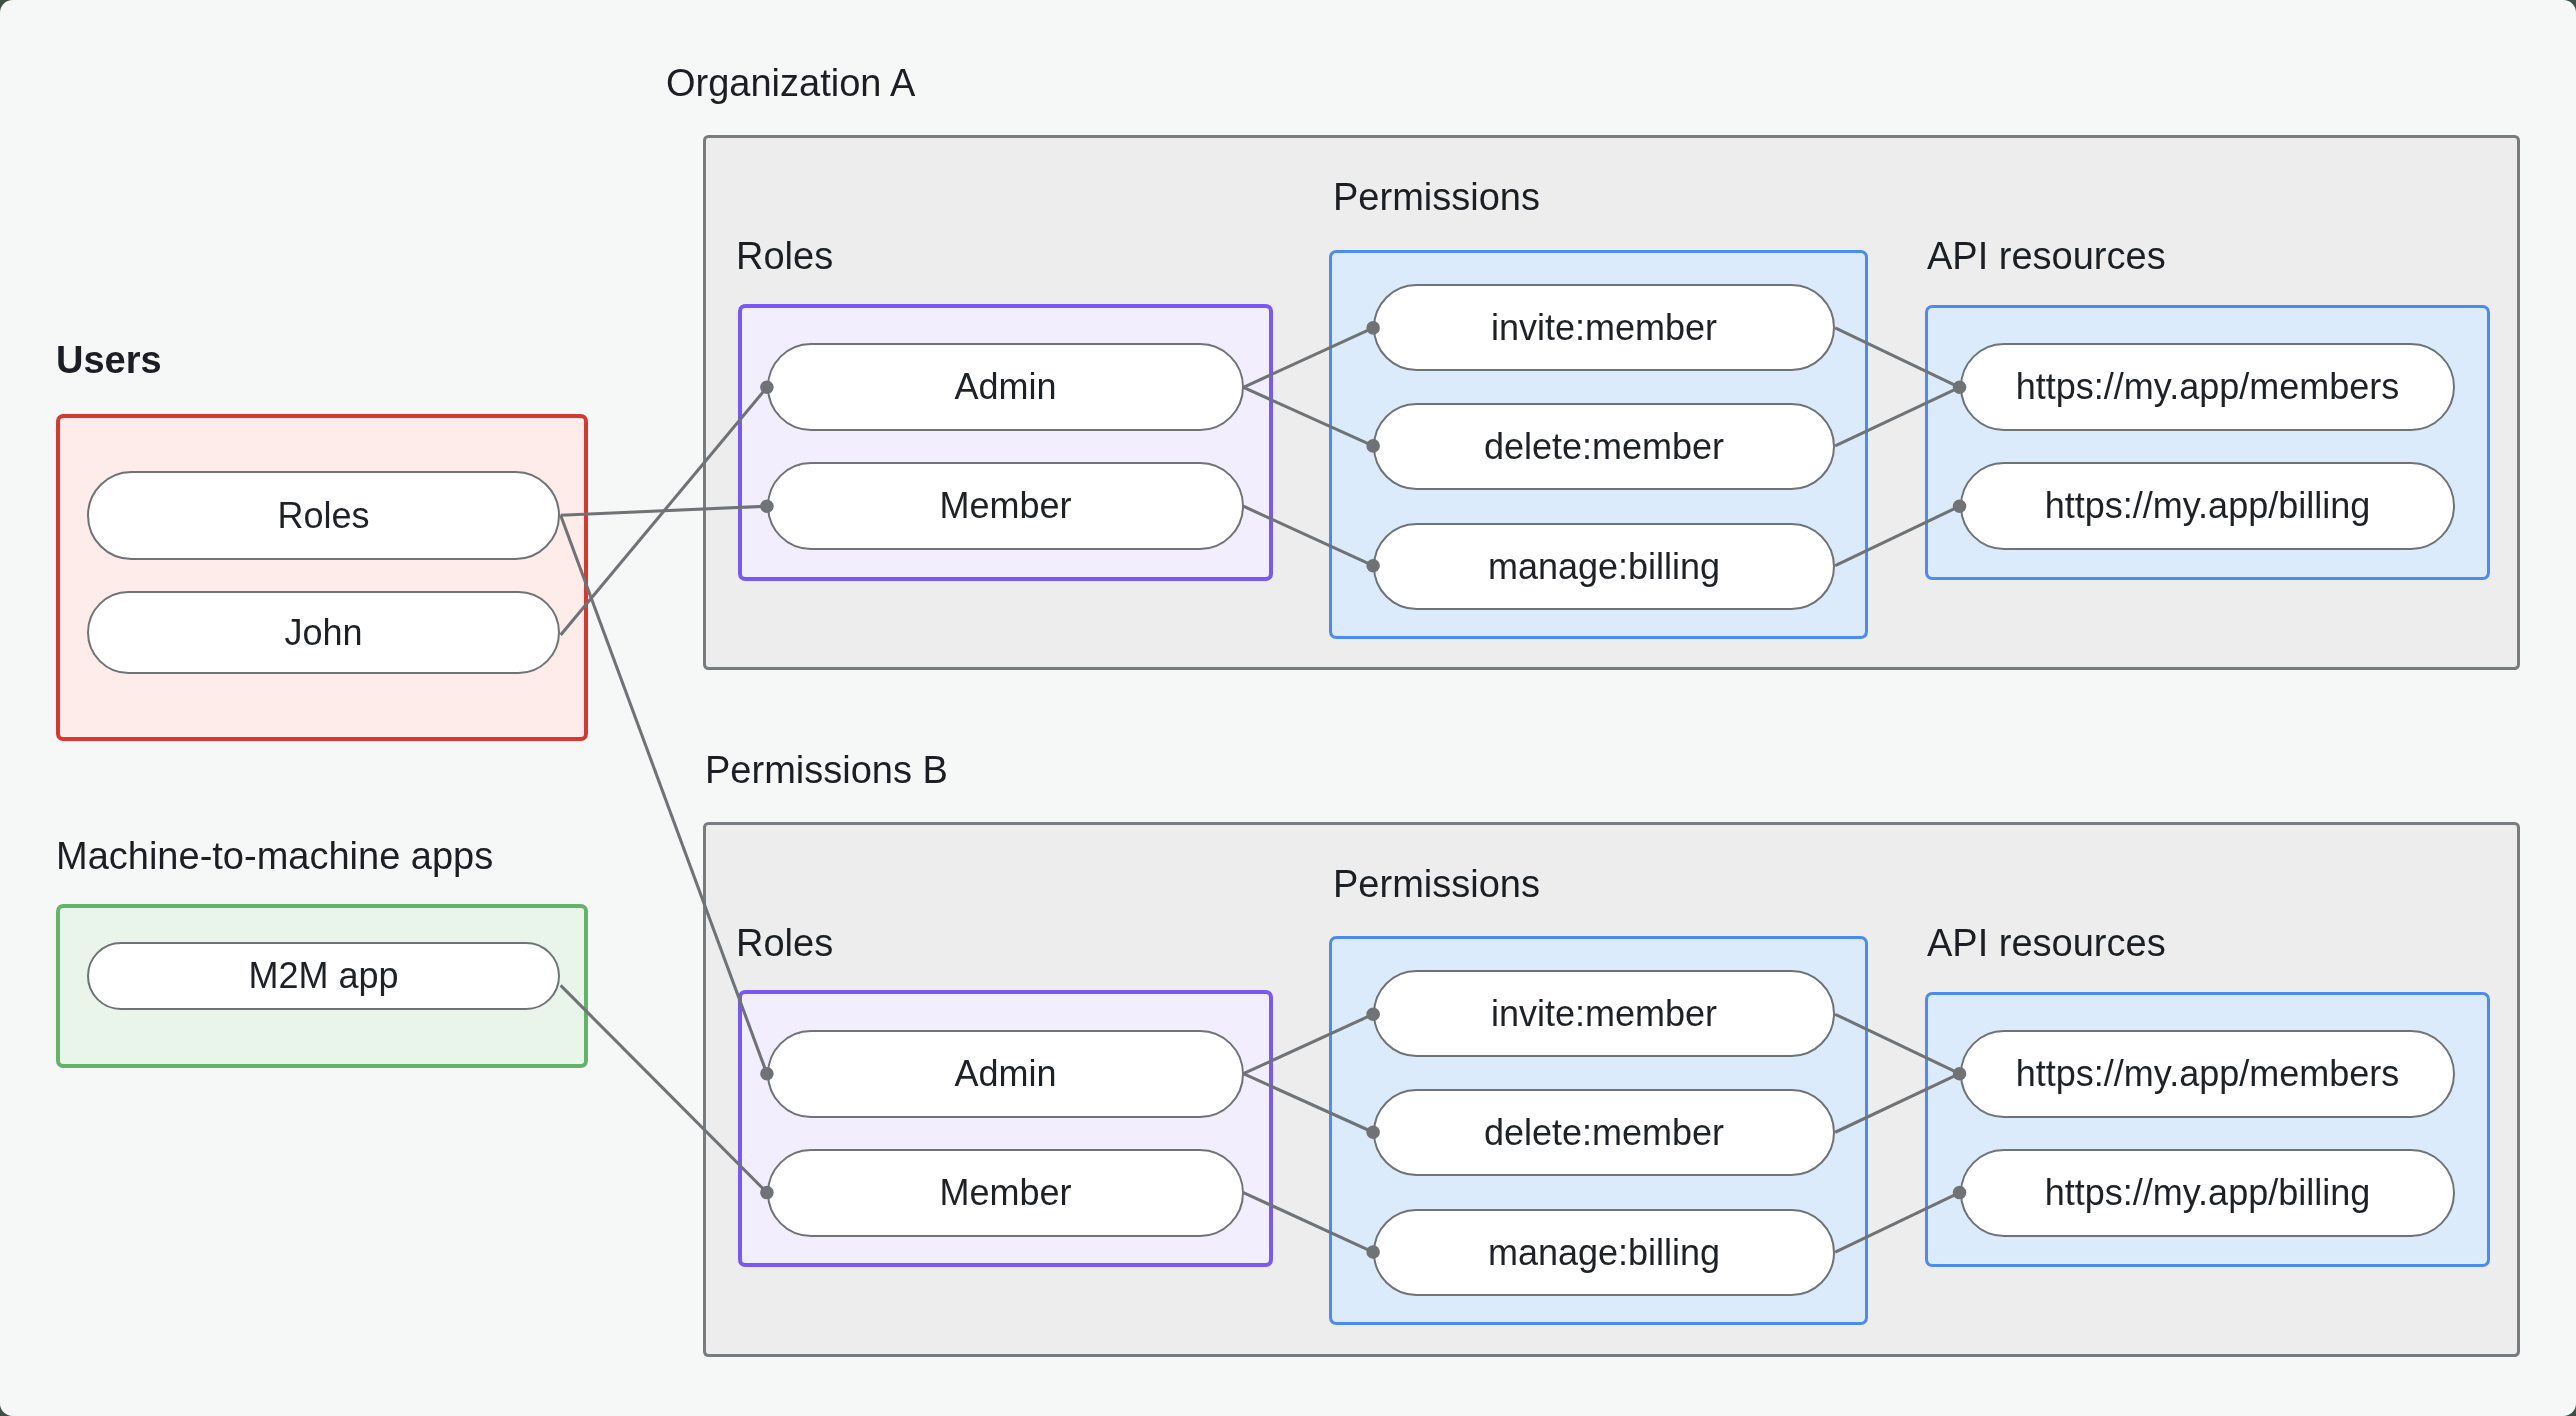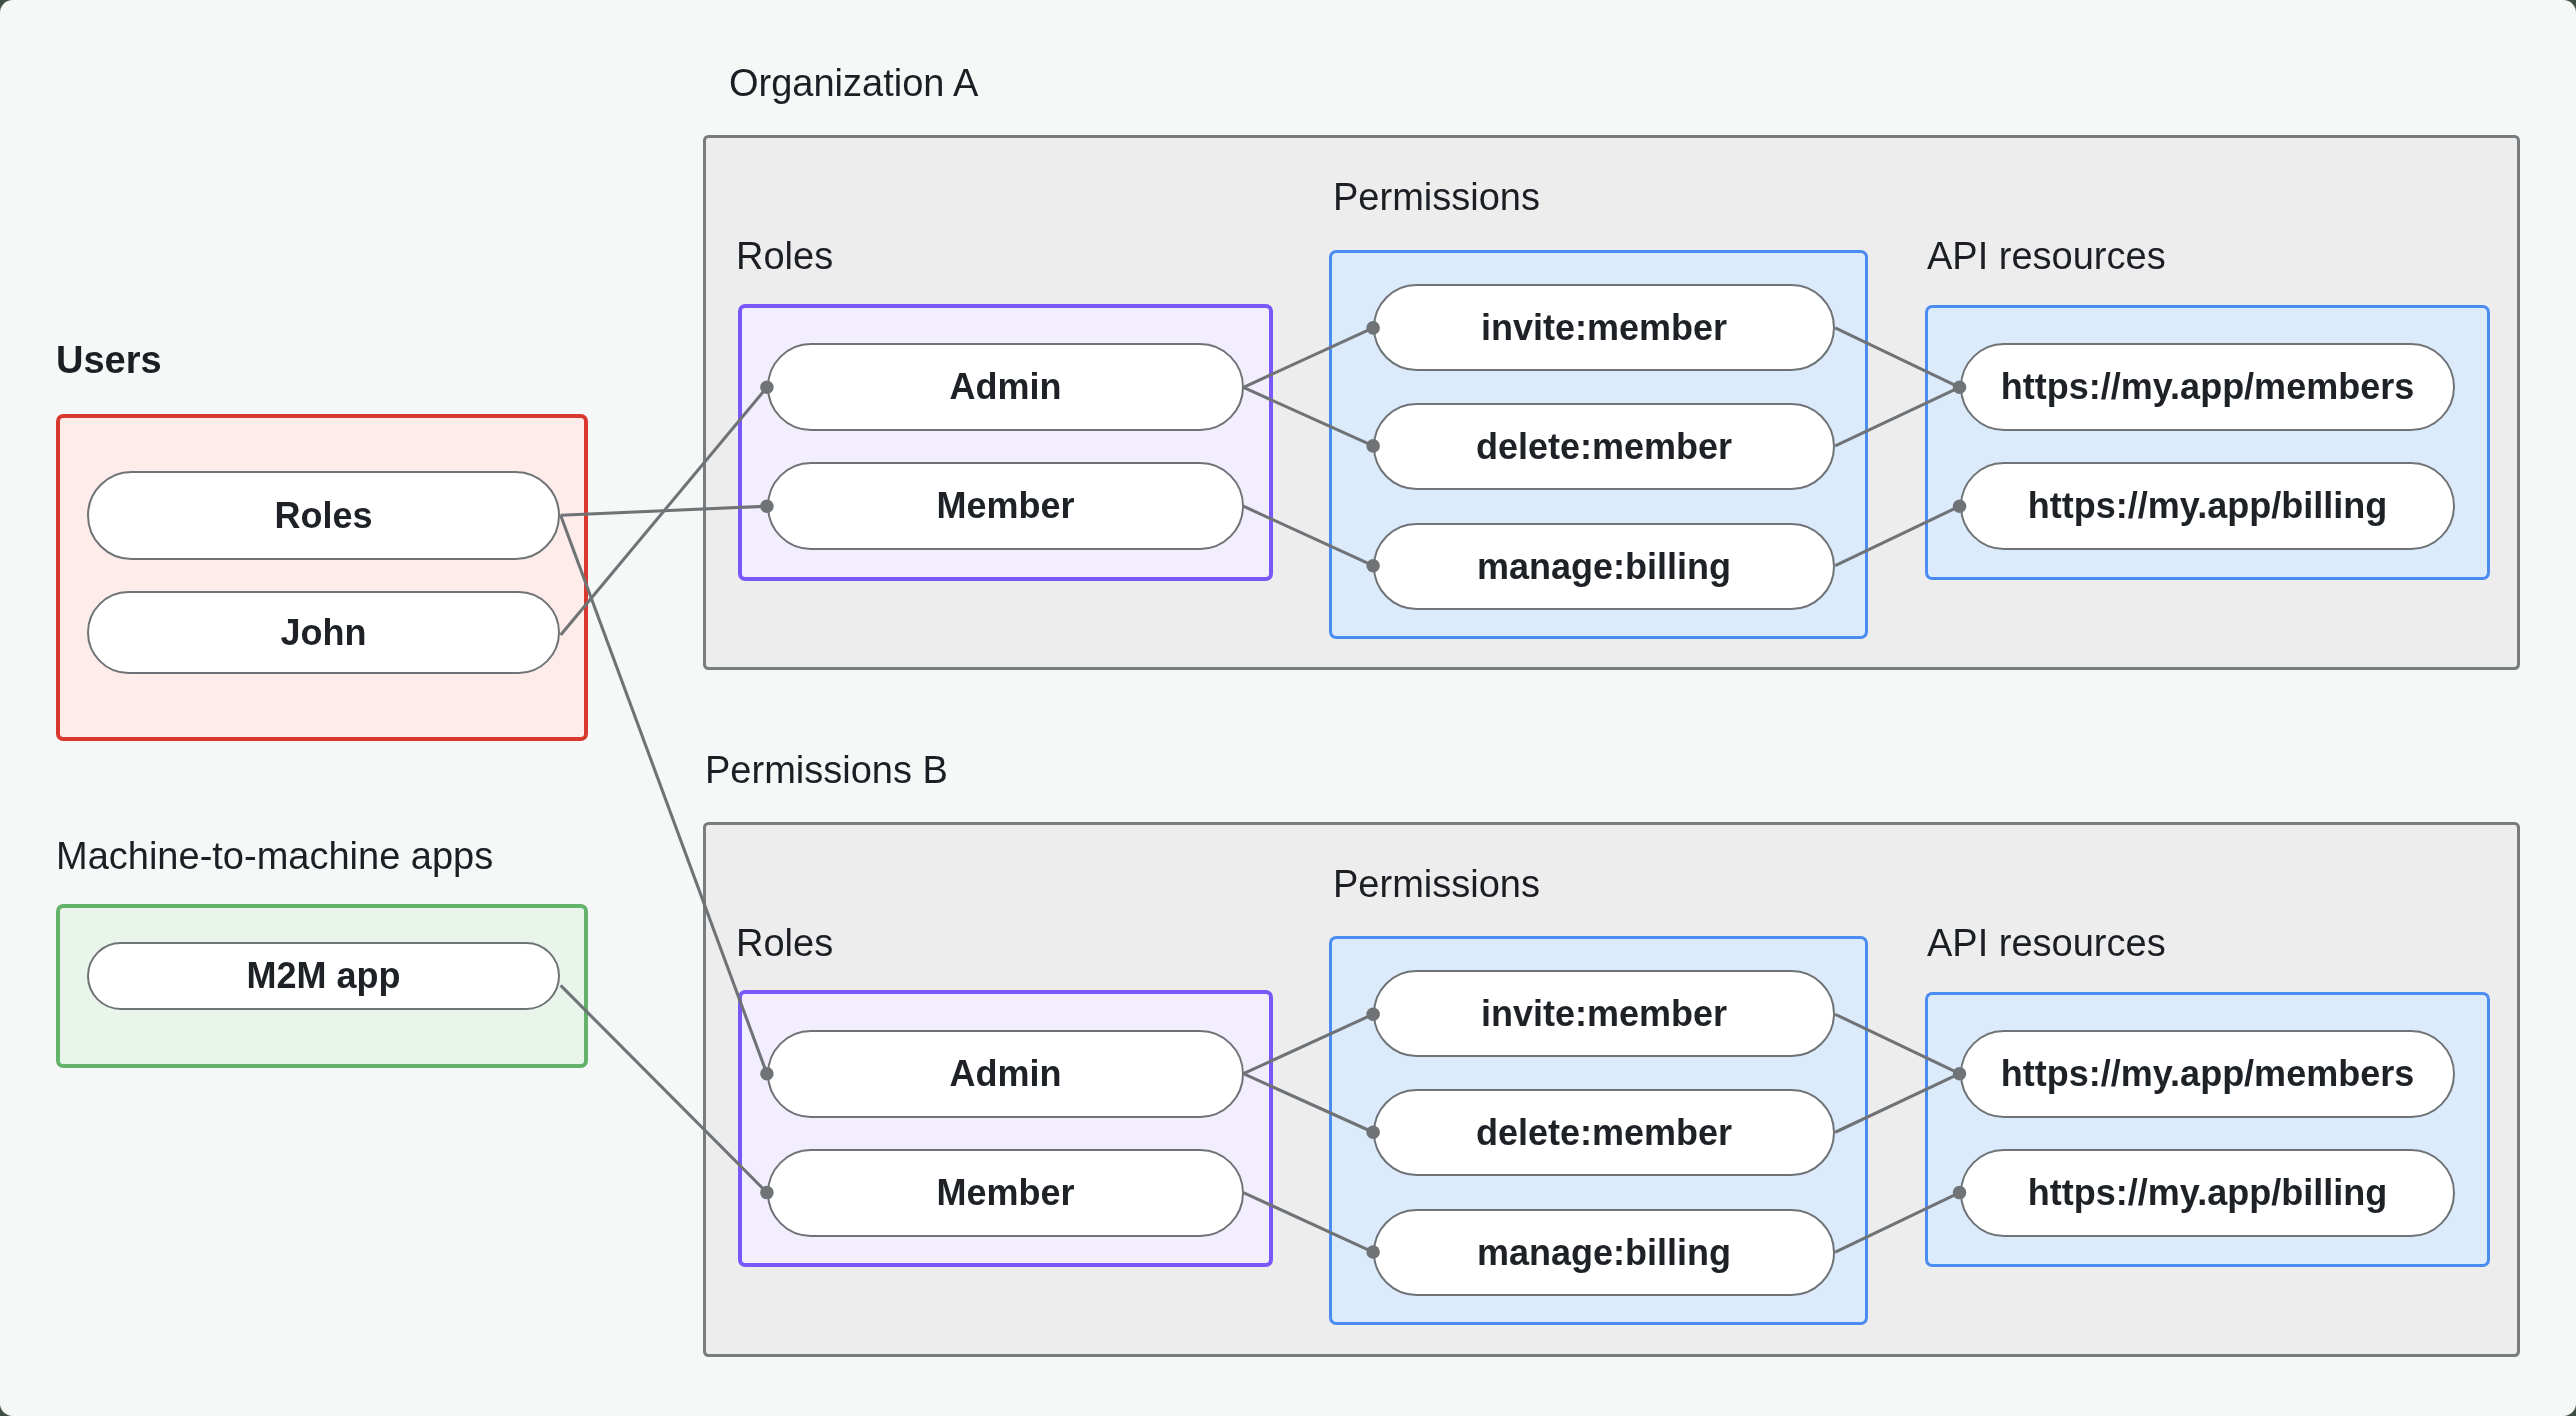--- a/index.html
+++ b/index.html
@@ -52,21 +52,20 @@
     border: 2.7px solid #6f7376;
     border-radius: 900px;
     box-sizing: border-box;
     display: flex;
     align-items: center;
     justify-content: center;
     font-size: 36px;
     color: #1e2226;
     white-space: nowrap;
     z-index: 4;
-    font-weight: bold;
   }
   svg.edges {
     position: absolute;
     inset: 0;
     z-index: 6;
     pointer-events: none;
   }
   svg.edges line { stroke: #6f7376; stroke-width: 3.4; }
   svg.edges circle { fill: #6f7376; }
 </style>
@@ -78,21 +77,21 @@
 
   <div class="section-label" style="left:56px; top:340px;font-weight:bold;">Users</div>
   <div class="group-box group-red" style="left:56px; top:414px; width:532px; height:327px;"></div>
   <div class="pill" style="left:87px; top:471px; width:473px; height:89px;">Roles</div>
   <div class="pill" style="left:87px; top:591px; width:473px; height:83px;">John</div>
 
   <div class="section-label" style="left:56px; top:836px;">Machine-to-machine apps</div>
   <div class="group-box group-green" style="left:56px; top:904px; width:532px; height:164px;"></div>
   <div class="pill" style="left:87px; top:942px; width:473px; height:68px;">M2M app</div>
 
-  <div class="section-label" style="left:729px; top:63px;text-align:right;">Organization A</div>
+  <div class="section-label" style="left:666px; top:63px;text-align:right;">Organization A</div>
   <div class="org-box" style="left:703px; top:135px; width:1817px; height:535px;"></div>
 
   <div class="section-label" style="left:736px; top:236px;">Roles</div>
   <div class="group-box group-purple" style="left:738px; top:304px; width:535px; height:277px;"></div>
   <div class="pill" style="left:767px; top:343px; width:477px; height:88px;">Admin</div>
   <div class="pill" style="left:767px; top:462px; width:477px; height:88px;">Member</div>
 
   <div class="section-label" style="left:1333px; top:177px;">Permissions</div>
   <div class="group-box group-blue" style="left:1329px; top:250px; width:539px; height:389px;"></div>
   <div class="pill" style="left:1373px; top:284px; width:462px; height:87px;">invite:member</div>

